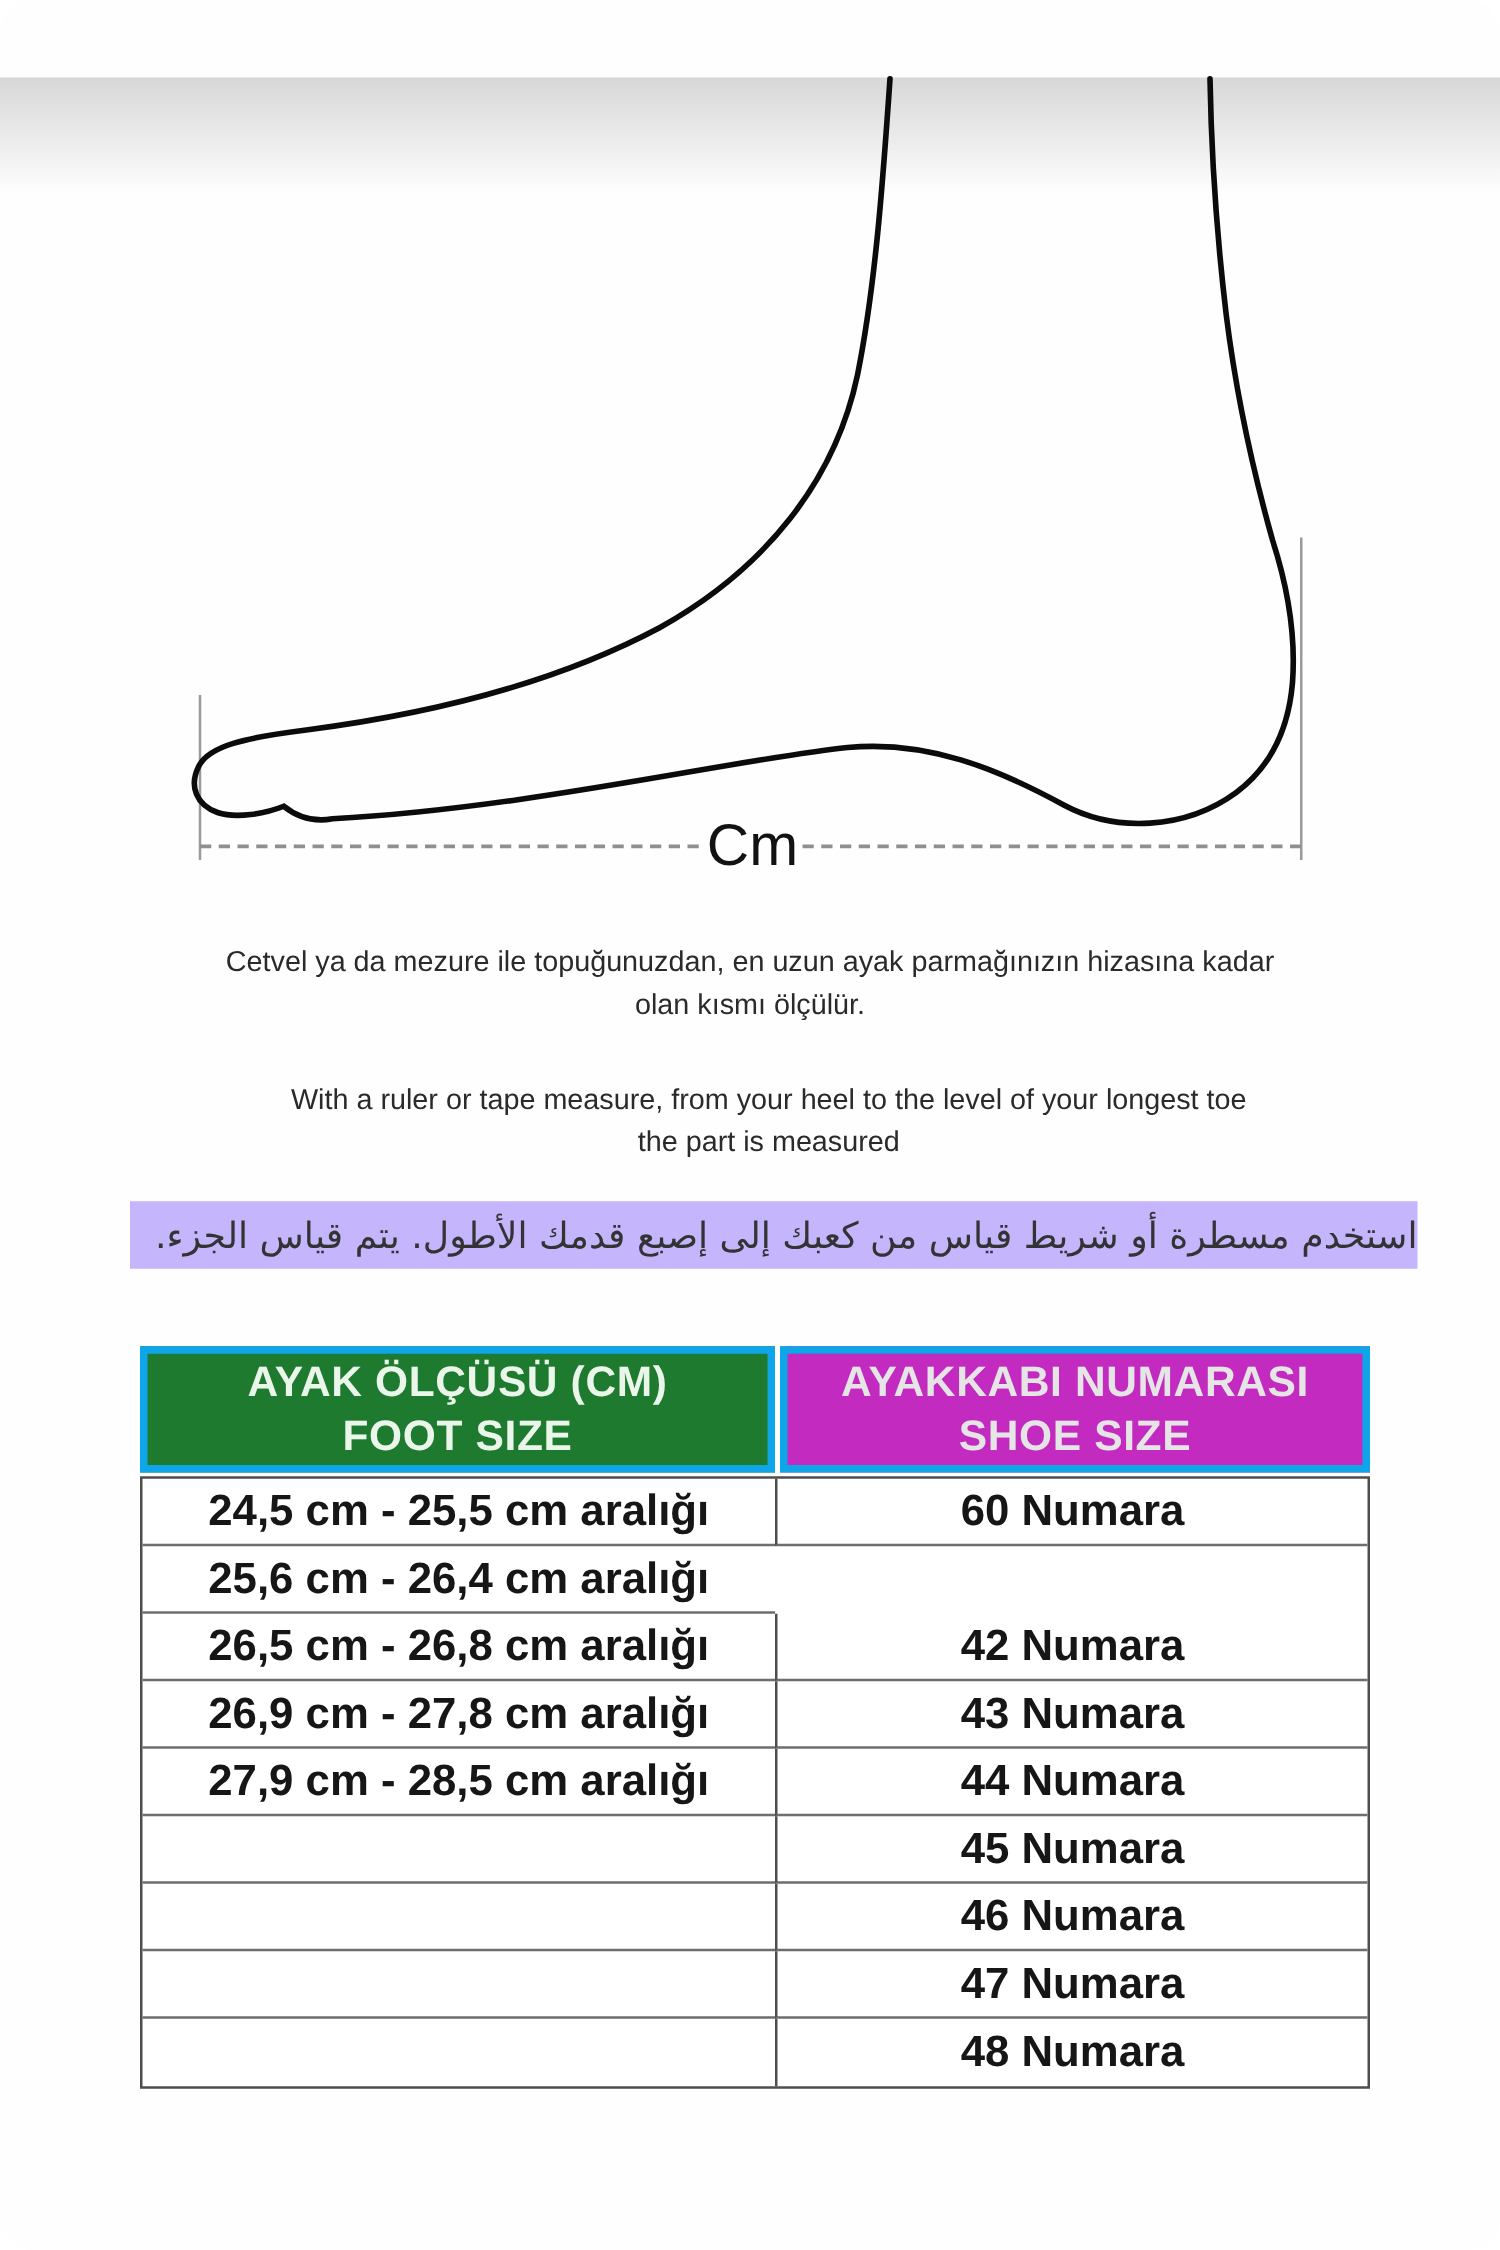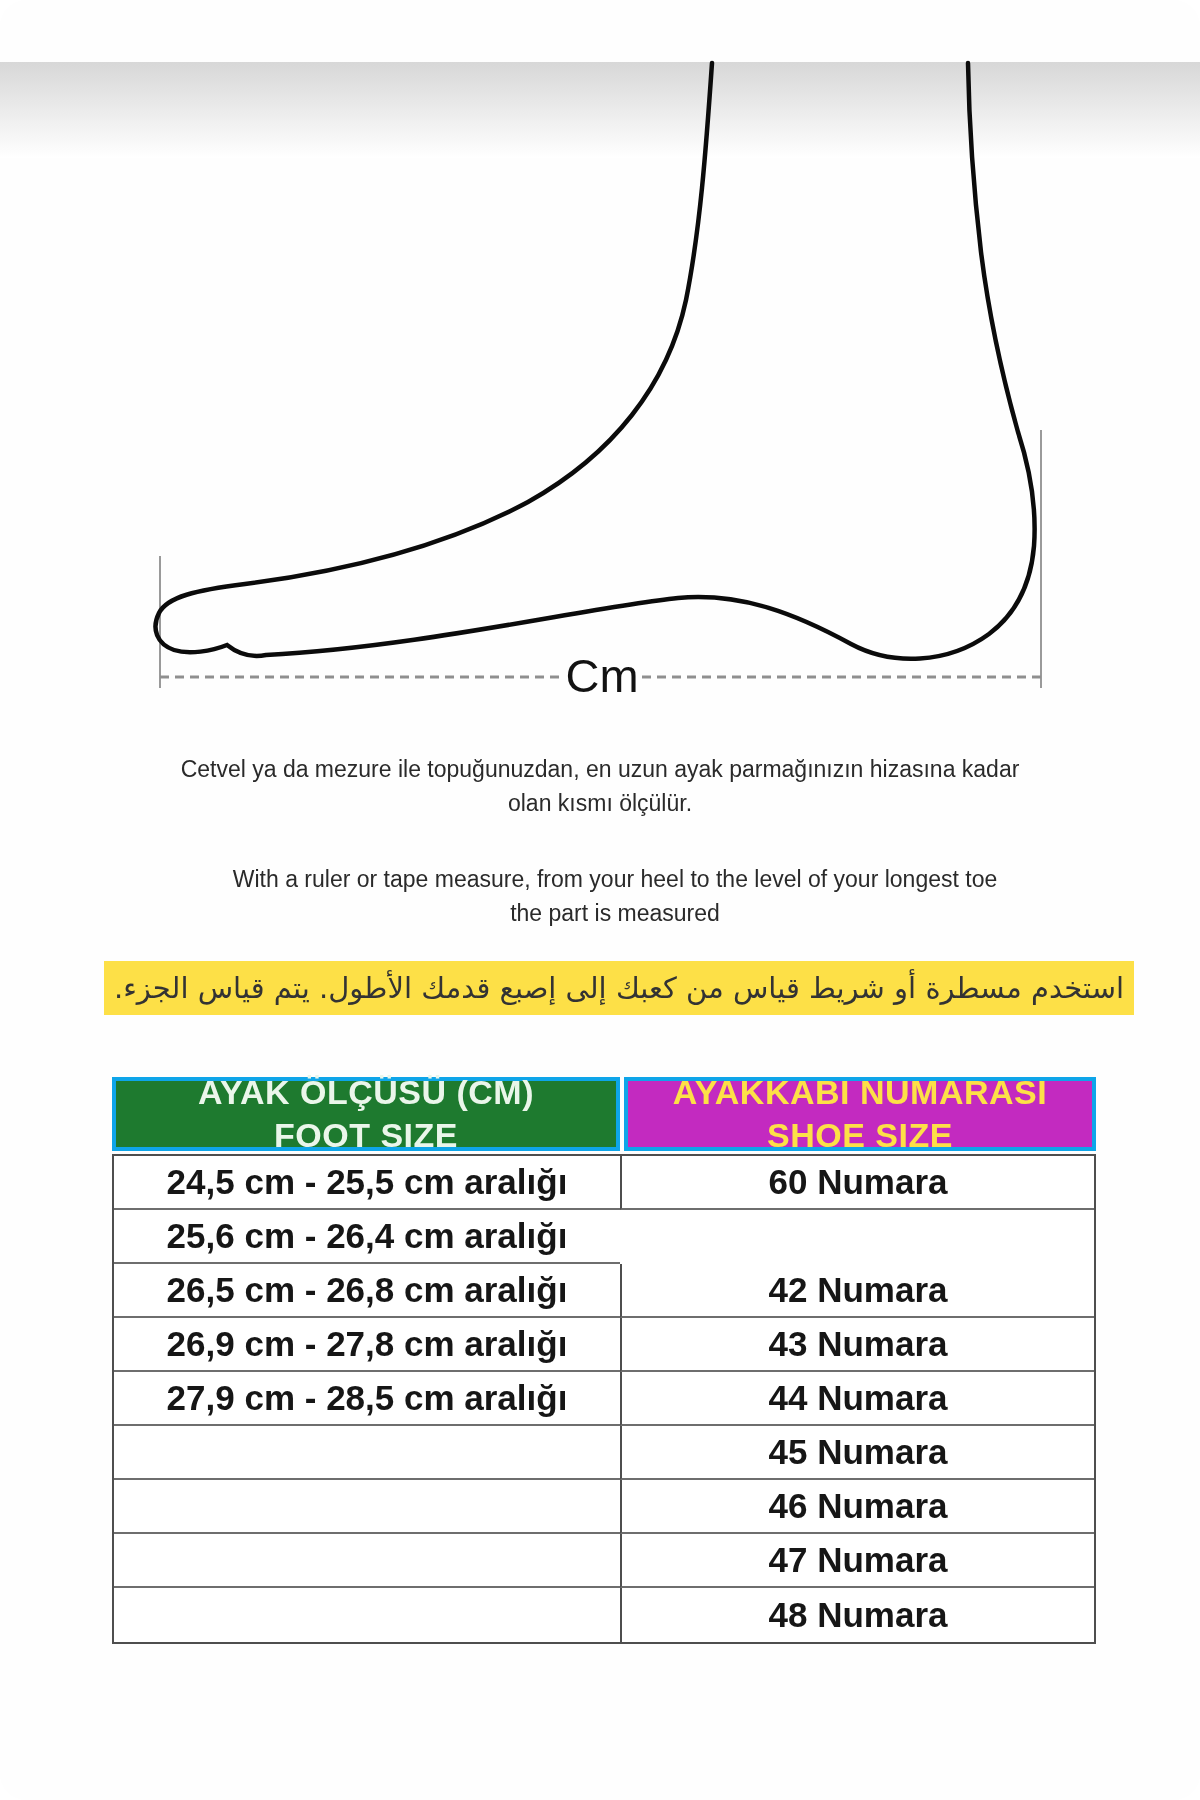--- a/index.html
+++ b/index.html
@@ -19,34 +19,34 @@
     text-align:center;font-size:47px;line-height:60px;color:#121212;
   }
   .instr{
     position:absolute;left:0;width:1200px;text-align:center;
     color:#2a2a2a;font-size:23px;line-height:34px;
   }
   .instr-tr{top:752px;}
   .instr-en{top:862px;padding-left:15px;}
   .arabic-bar{
     position:absolute;left:104px;top:961px;width:1030px;height:54px;
-    background:#fde047;direction:rtl;text-align:center;
+    background:#c4b5fd;direction:rtl;
     font-family:"DejaVu Sans",sans-serif;
     font-size:29px;line-height:54px;color:#333333;
   }
   
   .size-table{position:absolute;left:112px;top:1077px;width:984px;}
   .thead{display:grid;grid-template-columns:508px 472px;column-gap:4px;}
   .th{
-    height:74px;box-sizing:border-box;border:4px solid #0ea5e9;
+    height:101px;box-sizing:border-box;border:6px solid #0ea5e9;
     display:flex;flex-direction:column;align-items:center;justify-content:center;
     font-weight:bold;font-size:34px;line-height:43px;letter-spacing:0.5px;
   }
   .th-foot{background:#1e7a2f;color:#eaf6ea;}
-  .th-shoe{background:#c32ac0;color:#fde047;}
+  .th-shoe{background:#c32ac0;color:#e5e5e5;}
   .tbody{
     margin-top:3px;border:2px solid #4e4e4e;box-sizing:border-box;
     background:#ffffff;
   }
   .trow{display:grid;grid-template-columns:506px 474px;height:54px;}
   .trow:last-child .td{border-bottom:none;}
   .td{
     box-sizing:border-box;border-bottom:2px solid #6e6e6e;
     display:flex;align-items:center;justify-content:center;
     font-size:35px;color:#161616;white-space:nowrap;font-weight:bold;

